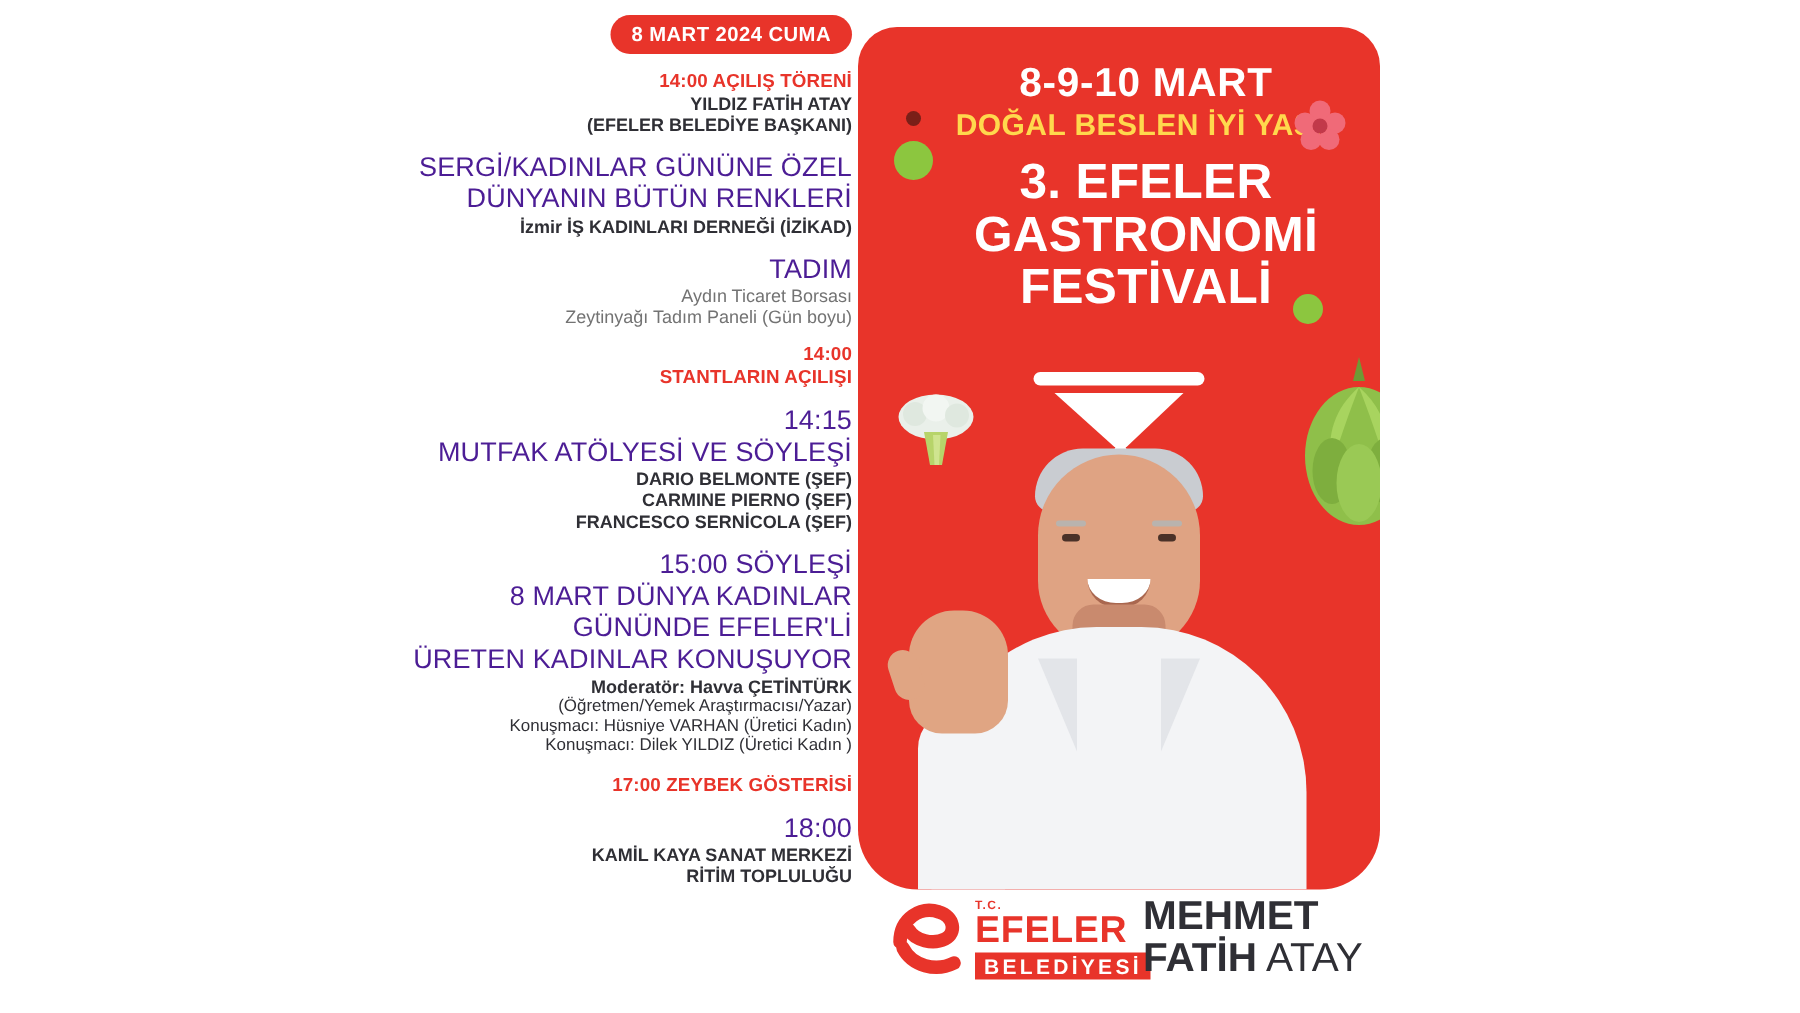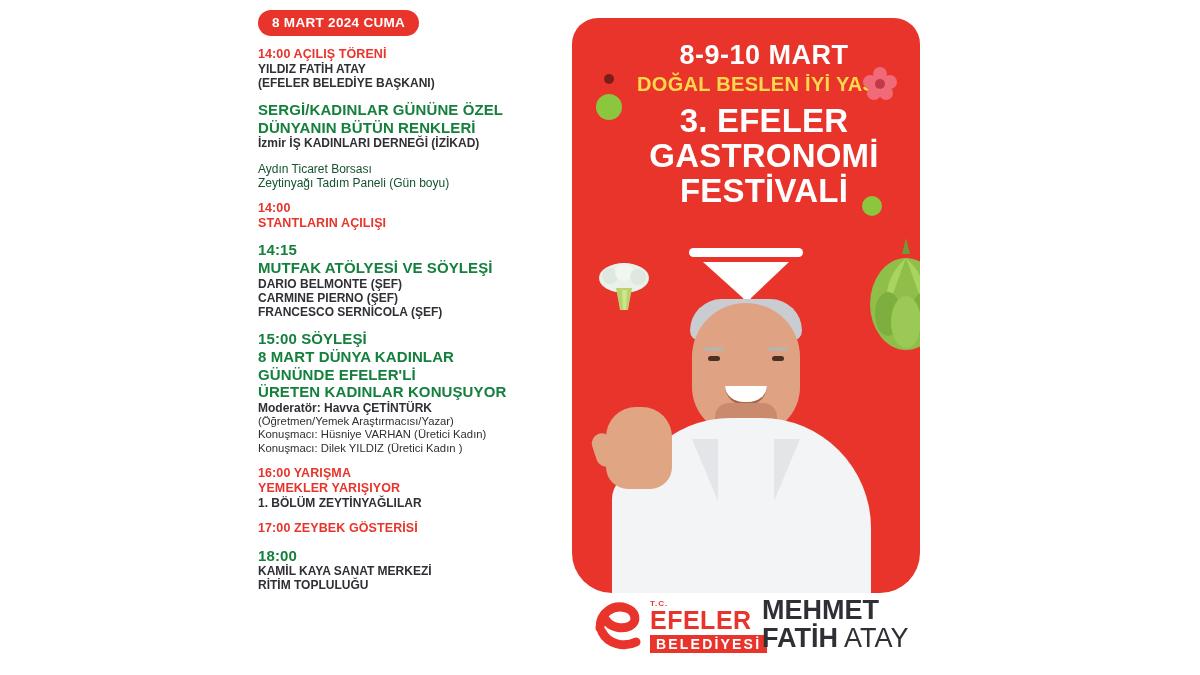--- a/index.html
+++ b/index.html
@@ -20,21 +20,21 @@
     background: #ffffff;
   }
 
   
   .program {
     position: absolute;
     left: 258px;
     top: 0;
     width: 310px;
     height: 669px;
-    text-align: left;
+    text-align: right;
     color: #4a1f54;
   }
   .date-badge {
     display: inline-block;
     margin-top: 10px;
     background: #e8342a;
     color: #ffffff;
     font-size: 13.5px;
     font-weight: bold;
     letter-spacing: 0.3px;
@@ -45,27 +45,27 @@
     margin-top: 11px;
     line-height: 1.18;
   }
   .t-red {
     color: #e8342a;
     font-weight: bold;
     font-size: 12.5px;
     letter-spacing: 0.1px;
   }
   .t-purple {
-    color: #15803d;
-    font-weight: bold;
-    font-size: 15px;
+    color: #4c1d95;
+    font-weight: normal;
+    font-size: 18px;
     letter-spacing: 0.1px;
   }
   .t-plain {
-    color: #14532d;
+    color: #737373;
     font-size: 12px;
     font-weight: normal;
   }
   .t-plain-b {
     color: #2f2f35;
     font-size: 12px;
     font-weight: bold;
   }
   .t-small {
     color: #2f2f35;
@@ -323,20 +323,21 @@
       <div class="t-plain-b">(EFELER BELEDİYE BAŞKANI)</div>
     </div>
 
     <div class="blk">
       <div class="t-purple">SERGİ/KADINLAR GÜNÜNE ÖZEL</div>
       <div class="t-purple">DÜNYANIN BÜTÜN RENKLERİ</div>
       <div class="t-plain-b">İzmir İŞ KADINLARI DERNEĞİ (İZİKAD)</div>
     </div>
 
     <div class="blk">
+      <div class="t-purple">TADIM</div>
       <div class="t-plain">Aydın Ticaret Borsası</div>
       <div class="t-plain">Zeytinyağı Tadım Paneli (Gün boyu)</div>
     </div>
 
     <div class="blk">
       <div class="t-red">14:00</div>
       <div class="t-red">STANTLARIN AÇILIŞI</div>
     </div>
 
     <div class="blk">
@@ -351,25 +352,20 @@
       <div class="t-purple">15:00 SÖYLEŞİ</div>
       <div class="t-purple">8 MART DÜNYA KADINLAR</div>
       <div class="t-purple">GÜNÜNDE EFELER'Lİ</div>
       <div class="t-purple">ÜRETEN KADINLAR KONUŞUYOR</div>
       <div class="t-plain-b">Moderatör: Havva ÇETİNTÜRK</div>
       <div class="t-small">(Öğretmen/Yemek Araştırmacısı/Yazar)</div>
       <div class="t-small">Konuşmacı: Hüsniye VARHAN (Üretici Kadın)</div>
       <div class="t-small">Konuşmacı: Dilek YILDIZ (Üretici Kadın )</div>
     </div>
 
-    <div class="blk">
-      <div class="t-red">16:00 YARIŞMA</div>
-      <div class="t-red">YEMEKLER YARIŞIYOR</div>
-      <div class="t-plain-b">1. BÖLÜM ZEYTİNYAĞLILAR</div>
-    </div>
 
     <div class="blk">
       <div class="t-red">17:00 ZEYBEK GÖSTERİSİ</div>
     </div>
 
     <div class="blk">
       <div class="t-purple">18:00</div>
       <div class="t-plain-b">KAMİL KAYA SANAT MERKEZİ</div>
       <div class="t-plain-b">RİTİM TOPLULUĞU</div>
     </div>

